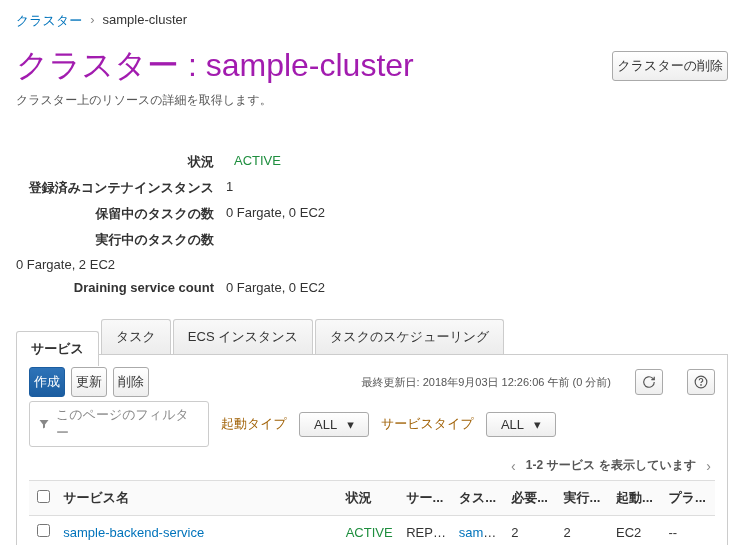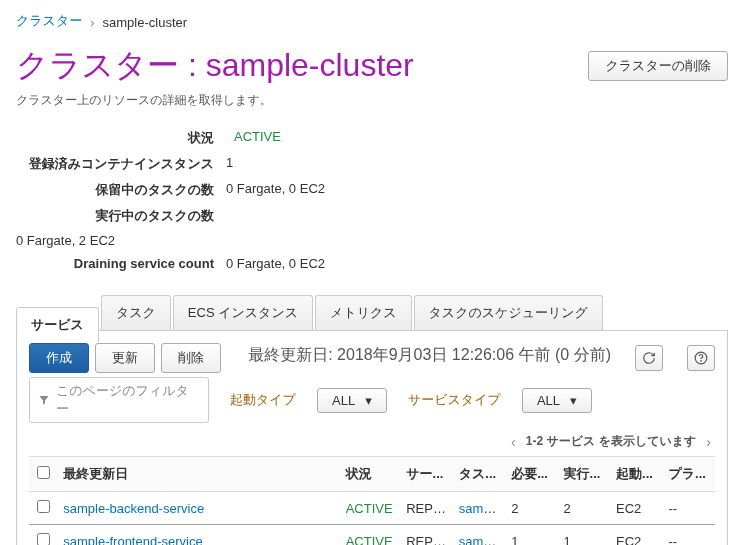--- a/index.html
+++ b/index.html
@@ -1,50 +1,50 @@
 <!DOCTYPE html>
 <html><head>
 <meta charset="utf-8">
 <style>
 * { box-sizing: border-box; margin: 0; padding: 0; }
 body { font-family: "Helvetica Neue", Arial, sans-serif; font-size: 13px; color: #333; background: #fff; width: 744px; }
 a { color: #0073bb; text-decoration: none; cursor: pointer; }
 
 .container { padding: 12px 16px; }
 
-.breadcrumb { font-size: 13px; margin-bottom: 14px; display: flex; align-items: flex-end; gap: 8px; }
+.breadcrumb { font-size: 13px; margin-bottom: 14px; display: flex; align-items: flex-start; gap: 8px; }
 .breadcrumb .sep { color: #888; }
 .breadcrumb .current { color: #333; }
 
 .header-row { display: flex; justify-content: space-between; align-items: center; margin-bottom: 4px; }
 .page-title { font-size: 32px; font-weight: 400; color: #a21caf; }
-.btn { display: inline-block; padding: 5px 16px; font-size: 13px; border: 1px solid #aaa; border-radius: 3px; background: linear-gradient(#fff,#eee); cursor: pointer; color: #333; }
+.btn { display: inline-block; padding: 5px 4px; font-size: 13px; border: 1px solid #aaa; border-radius: 3px; background: linear-gradient(#fff,#eee); cursor: pointer; color: #333; }
 .btn-primary { background: linear-gradient(#2e73b8,#1b5da0); color: #fff; border-color: #1b5da0; }
 
-.subtitle { font-size: 12px; color: #555; margin-bottom: 16px; }
+.subtitle { font-size: 12px; color: #555; margin-bottom: 40px; }
 
 .info-list { margin: 0 0 20px 0; }
 .info-row { display: flex; padding: 4px 0; font-size: 13px; }
 .info-label { width: 210px; text-align: right; font-weight: 700; color: #333; padding-right: 12px; }
 .info-value { color: #333; }
 .status-active { color: #1e8e3e; margin-left: 8px; }
 
 .tabs { display: flex; border-bottom: 1px solid #ccc; margin-bottom: 0; }
 .tab { padding: 8px 14px; font-size: 13px; color: #333; border: 1px solid transparent; border-bottom: none; cursor: pointer; background: #f2f2f2; margin-right: 2px; border-radius: 3px 3px 0 0; border-color: #ccc; }
 .tab.active { background: #fff; border-color: #ccc; position: relative; top: 12px; font-weight: 700; }
 .tab:not(.active) { background: linear-gradient(#f9f9f9,#ececec); }
 
 .panel { border: 1px solid #ccc; border-top: none; padding: 12px; }
 
 .toolbar { display: flex; justify-content: space-between; align-items: center; margin-bottom: 4px; }
 .toolbar-left { display: flex; gap: 6px; }
-.toolbar-right { display: flex; gap: 24px; font-size: 16px; color: #555; }
+.toolbar-right { display: flex; align-items: center; gap: 24px; font-size: 11px; color: #555; }
 .icon-btn { width: 28px; height: 26px; display:flex; align-items:center; justify-content:center; border:1px solid #aaa; border-radius:3px; background: linear-gradient(#fff,#eee); cursor:pointer; }
 
-.filter-row { display: flex; align-items: center; gap: 21px; margin-bottom: 10px; }
+.filter-row { display: flex; align-items: center; gap: 12px; margin-bottom: 10px; }
 .filter-input { display: flex; align-items: center; border: 1px solid #ccc; border-radius: 3px; padding: 4px 8px; width: 180px; color: #888; background:#fff; }
 .filter-input svg { margin-right: 6px; flex-shrink:0; }
 .label { font-size: 13px; color: #a16207; }
 .select { display: inline-flex; align-items: center; justify-content: center; border: 1px solid #aaa; border-radius: 3px; padding: 4px 8px; min-width: 70px; background: linear-gradient(#fff,#eee); cursor: pointer; font-size:13px; }
 .select .caret { margin-left: 10px; }
 
 .pager-row { display: flex; justify-content: flex-end; align-items: center; font-size: 12px; color: #555; gap: 6px; margin-bottom: 6px; }
 .pager-arrow { color: #888; cursor: pointer; padding: 0 4px; font-size: 14px; }
 
 .table { width: 100%; border-collapse: collapse; font-size: 13px; }
@@ -96,21 +96,20 @@
       <div class="info-row">
         <div class="info-label">Draining service count</div>
         <div class="info-value">0 Fargate, 0 EC2</div>
       </div>
     </div>
 
   <div class="tabs" id="tabs">
       <div class="tab active">サービス</div>
       <div class="tab">タスク</div>
       <div class="tab">ECS インスタンス</div>
-      <div class="tab">メトリクス</div>
       <div class="tab">タスクのスケジューリング</div>
     </div>
 
   <div class="panel">
 
     <div class="toolbar">
       <div class="toolbar-left">
         <button class="btn btn-primary">作成</button>
         <button class="btn">更新</button>
         <button class="btn">削除</button>
@@ -155,21 +154,21 @@
     <div class="pager-row">
       <span class="pager-arrow">‹</span>
       <span><b>1-2 サービス を表示しています</b></span>
       <span class="pager-arrow">›</span>
     </div>
 
     <table class="table">
       <thead>
         <tr id="thead-row">
           <th><input type="checkbox" style=""></th>
-        <th class="col-name">最終更新日</th>
+        <th class="col-name">サービス名</th>
             <th class="col-status">状況</th>
             <th class="col-small">サー...</th>
             <th class="col-small">タス...</th>
             <th class="col-small">必要...</th>
             <th class="col-small">実行...</th>
             <th class="col-small">起動...</th>
             <th class="col-small">プラ...</th>
           </tr>
       </thead>
       <tbody id="tbody">

